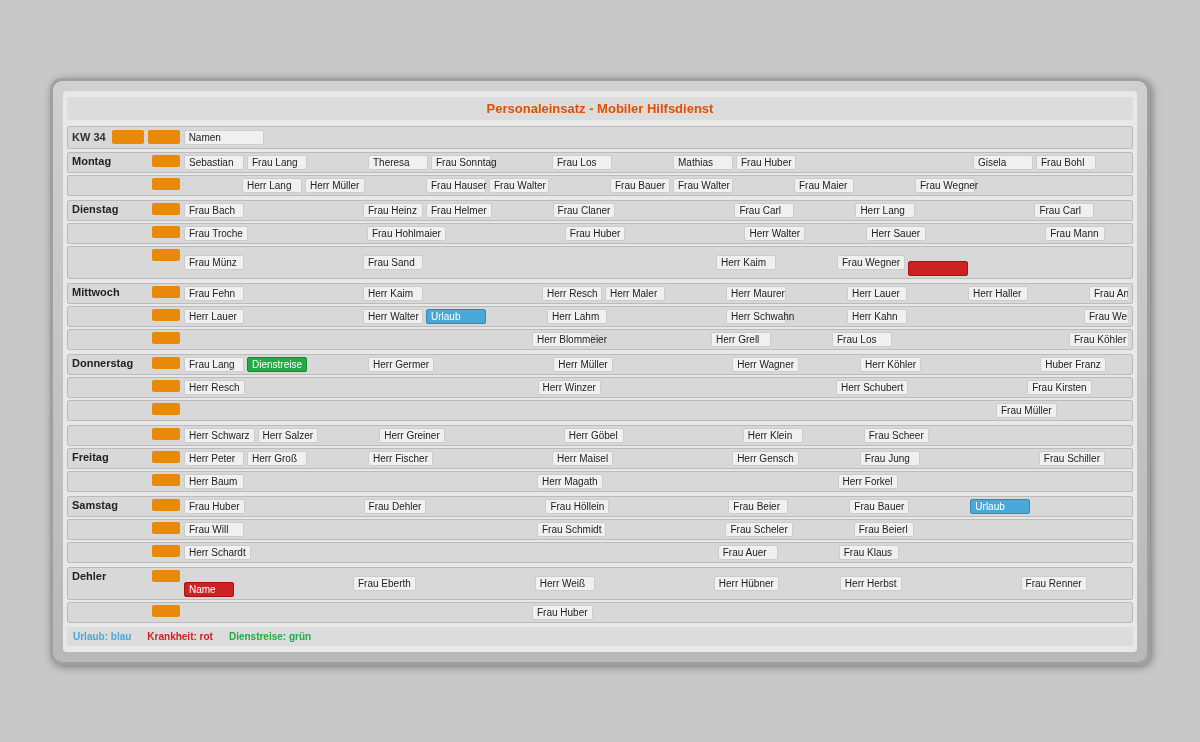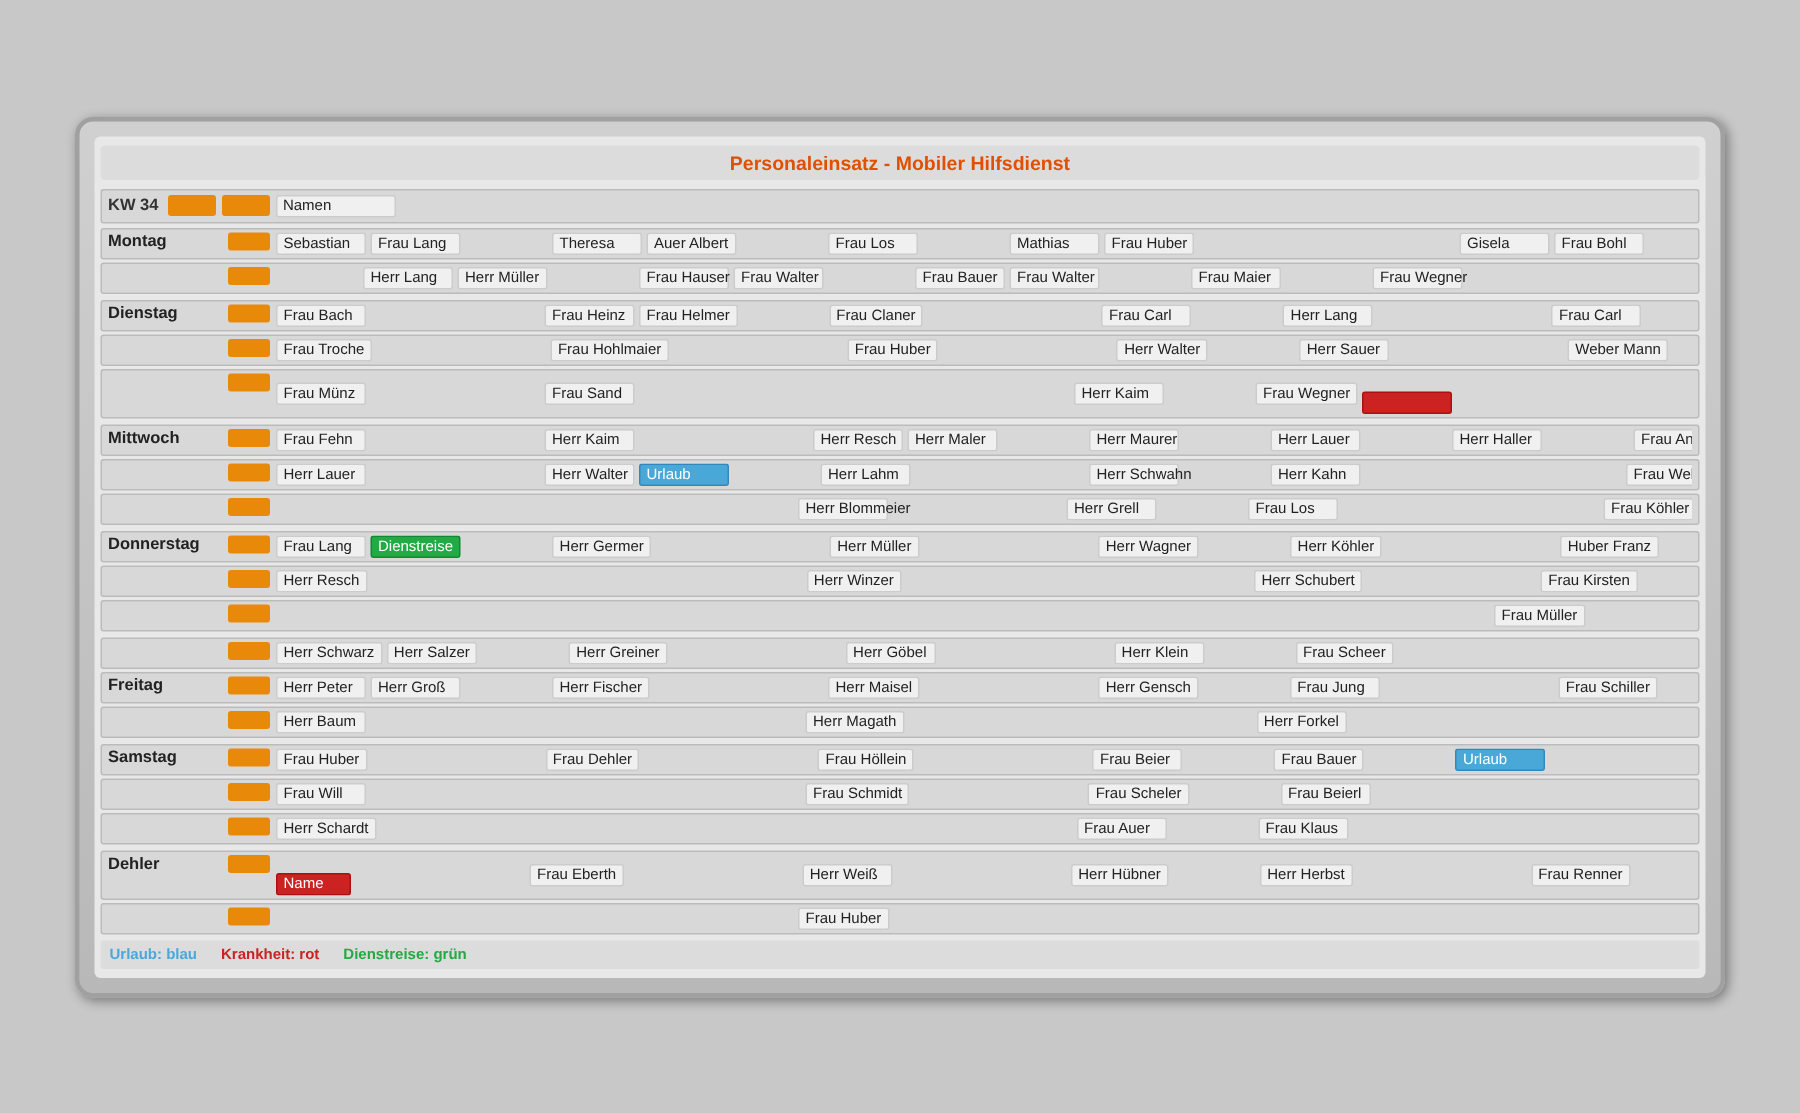--- a/index.html
+++ b/index.html
@@ -162,21 +162,21 @@
     <div id="days-container">
         <div class="day-section">
           <div class="day-row">
             <span class="day-label">Montag</span>
             <div class="orange-block-sm"></div>
             <div class="row-cells">
               <span class="name-slot">Sebastian</span>
               <span class="name-slot">Frau Lang</span>
               <span class="name-slot" style="background: transparent; border: 1px solid transparent; min-width: 55px;">&nbsp;</span>
               <span class="name-slot">Theresa</span>
-              <span class="name-slot">Auer Albert</span>
+              <span class="name-slot">Frau Sonntag</span>
               <span class="name-slot" style="background: transparent; border: 1px solid transparent; min-width: 55px;">&nbsp;</span>
               <span class="name-slot">Frau Los</span>
               <span class="name-slot" style="background: transparent; border: 1px solid transparent; min-width: 55px;">&nbsp;</span>
               <span class="name-slot">Mathias</span>
               <span class="name-slot">Frau Huber</span>
               <span class="name-slot" style="background: transparent; border: 1px solid transparent; min-width: 55px;">&nbsp;</span>
               <span class="name-slot" style="background: transparent; border: 1px solid transparent; min-width: 55px;">&nbsp;</span>
               <span class="name-slot" style="background: transparent; border: 1px solid transparent; min-width: 55px;">&nbsp;</span>
               <span class="name-slot">Gisela</span>
               <span class="name-slot">Frau Bohl</span>
@@ -239,21 +239,21 @@
               <span class="name-slot" style="background: transparent; border: 1px solid transparent; min-width: 55px;">&nbsp;</span>
               <span class="name-slot" style="background: transparent; border: 1px solid transparent; min-width: 55px;">&nbsp;</span>
               <span class="name-slot">Frau Huber</span>
               <span class="name-slot" style="background: transparent; border: 1px solid transparent; min-width: 55px;">&nbsp;</span>
               <span class="name-slot" style="background: transparent; border: 1px solid transparent; min-width: 55px;">&nbsp;</span>
               <span class="name-slot">Herr Walter</span>
               <span class="name-slot" style="background: transparent; border: 1px solid transparent; min-width: 55px;">&nbsp;</span>
               <span class="name-slot">Herr Sauer</span>
               <span class="name-slot" style="background: transparent; border: 1px solid transparent; min-width: 55px;">&nbsp;</span>
               <span class="name-slot" style="background: transparent; border: 1px solid transparent; min-width: 55px;">&nbsp;</span>
-              <span class="name-slot">Weber Mann</span>
+              <span class="name-slot">Frau Mann</span>
             </div>
           </div>
           <div class="day-row">
             <span class="day-label"></span>
             <div class="orange-block-sm"></div>
             <div class="row-cells">
               <span class="name-slot">Frau Münz</span>
               <span class="name-slot" style="background: transparent; border: 1px solid transparent; min-width: 55px;">&nbsp;</span>
               <span class="name-slot" style="background: transparent; border: 1px solid transparent; min-width: 55px;">&nbsp;</span>
               <span class="name-slot">Frau Sand</span>

